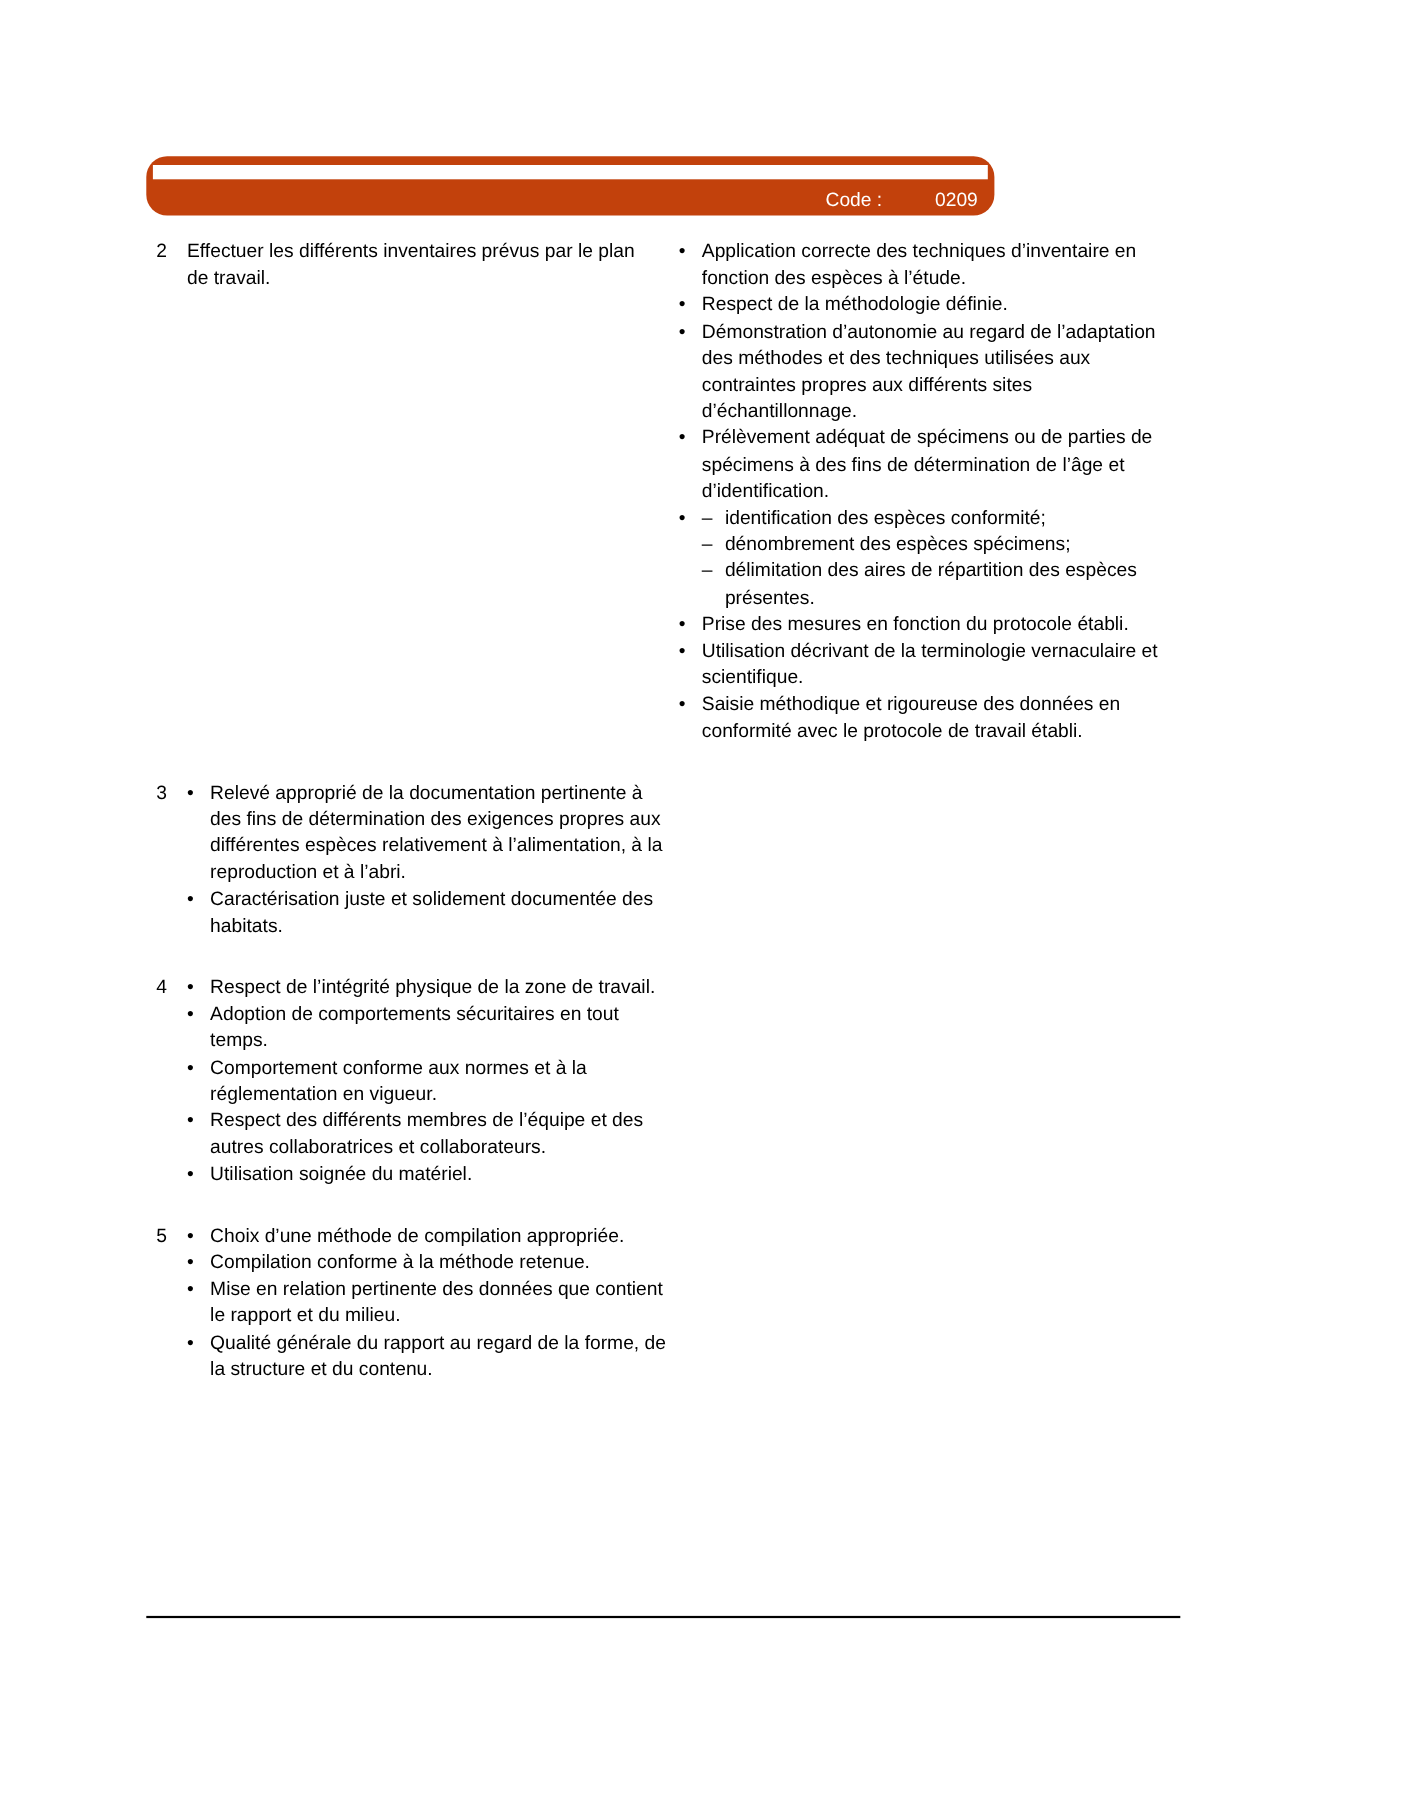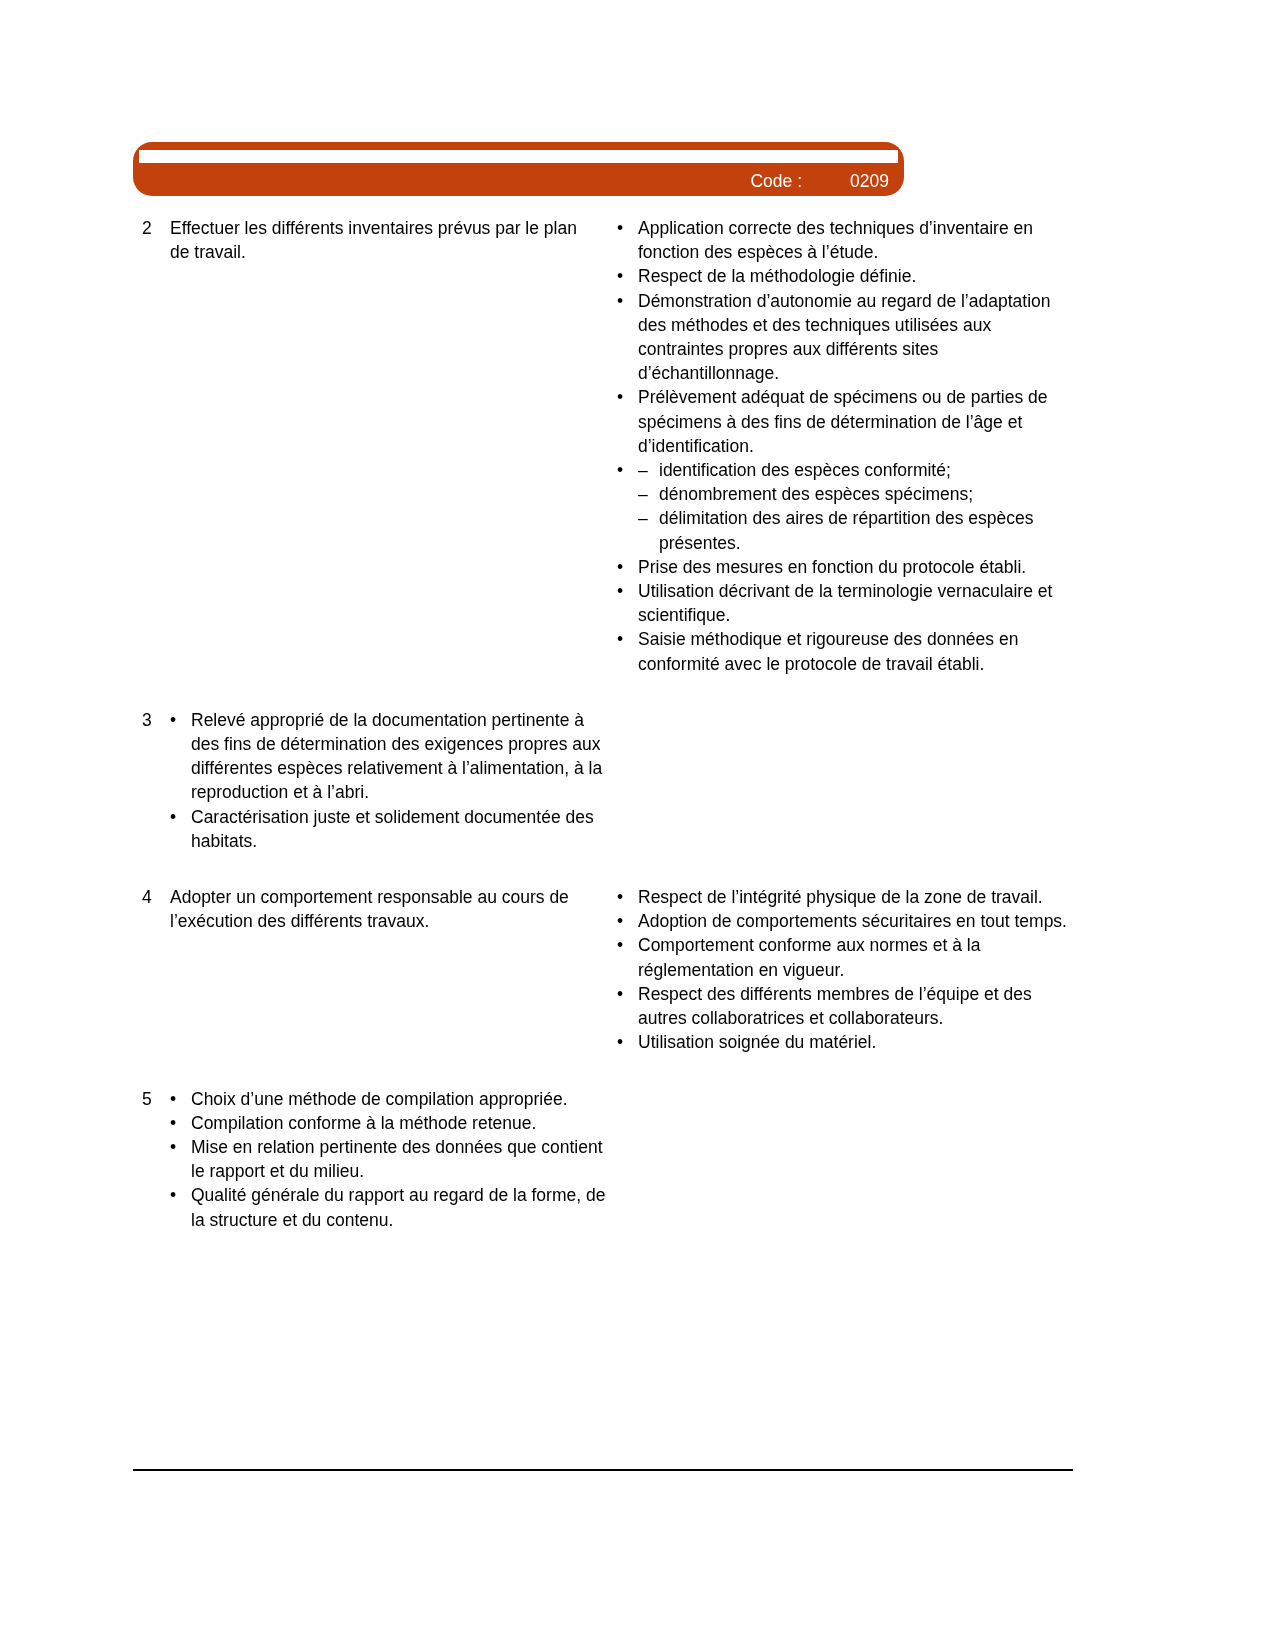--- a/index.html
+++ b/index.html
@@ -201,21 +201,20 @@
           <div class="crit">
             <span class="marker">•</span>
             <div class="ct">
               <div>Caractérisation juste et solidement documentée des habitats.</div>
             </div>
           </div>
         </div>
       </div>
       <div class="row">
         <div class="num">4</div>
-        <div class="obj">Adopter un comportement responsable au cours de l’exécution des différents travaux.</div>
         <div class="crits">
           <div class="crit">
             <span class="marker">•</span>
             <div class="ct">
               <div>Respect de l’intégrité physique de la zone de travail.</div>
             </div>
           </div>
           <div class="crit">
             <span class="marker">•</span>
             <div class="ct">

